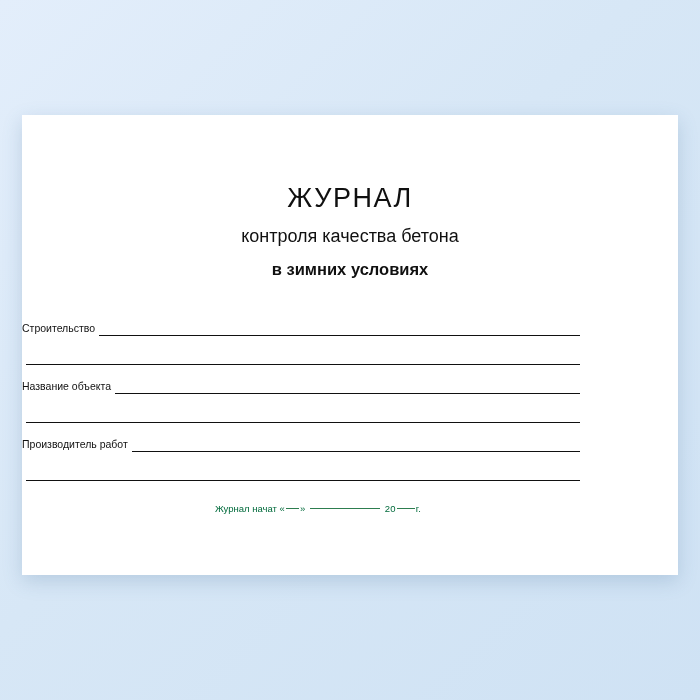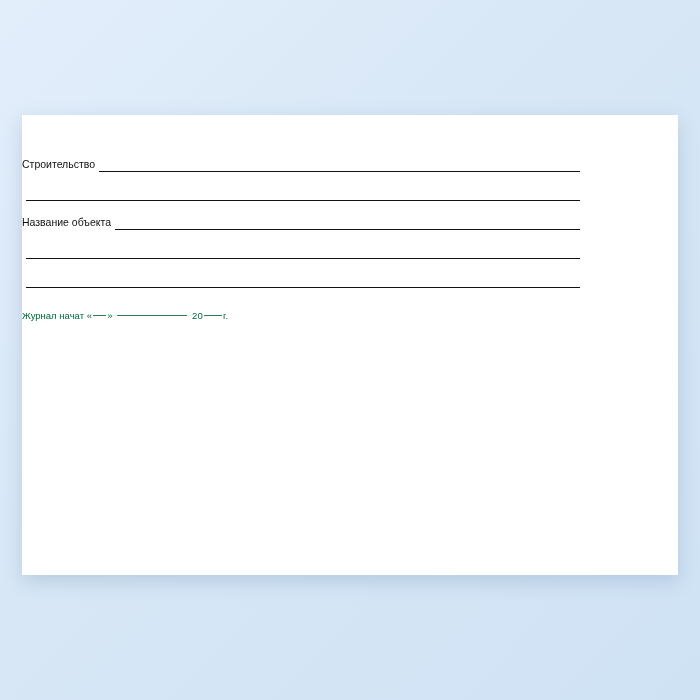--- a/index.html
+++ b/index.html
@@ -72,21 +72,21 @@
   }
   .field-line {
     flex: 1;
     border-bottom: 1.6px solid #111;
     height: 14px;
   }
 
   .footer {
     margin-top: 22px;
     padding-right: 64px;
-    text-align: left;
+    text-align: center;
     color: #006a3b;
     font-size: 9.5px;
   }
   .footer-row {
     margin-bottom: 13px;
     white-space: nowrap;
   }
   .footer-row .lbl {
     color: #006a3b;
   }
@@ -116,20 +116,25 @@
     margin: 0 1px 3px 1px;
   }
 </style>
 </head>
 <body>
 
 <div class="backdrop"></div>
 
 <div class="sheet">
 
+  <div class="title-block">
+    <div class="title-main">ЖУРНАЛ</div>
+    <div class="title-sub1">контроля качества бетона</div>
+    <div class="title-sub2">в зимних условиях</div>
+  </div>
 
   <div class="fields">
 
     <div class="field-row">
       <span class="field-label">Строительство</span>
       <span class="field-line"></span>
     </div>
 
     <div class="field-row">
       <span class="field-label"></span>
@@ -139,20 +144,24 @@
     <div class="field-row">
       <span class="field-label">Название объекта</span>
       <span class="field-line"></span>
     </div>
 
     <div class="field-row">
       <span class="field-label"></span>
       <span class="field-line"></span>
     </div>
 
+    <div class="field-row">
+      <span class="field-label">Производитель работ</span>
+      <span class="field-line"></span>
+    </div>
 
     <div class="field-row">
       <span class="field-label"></span>
       <span class="field-line"></span>
     </div>
 
   </div>
 
   <div class="footer">
 

